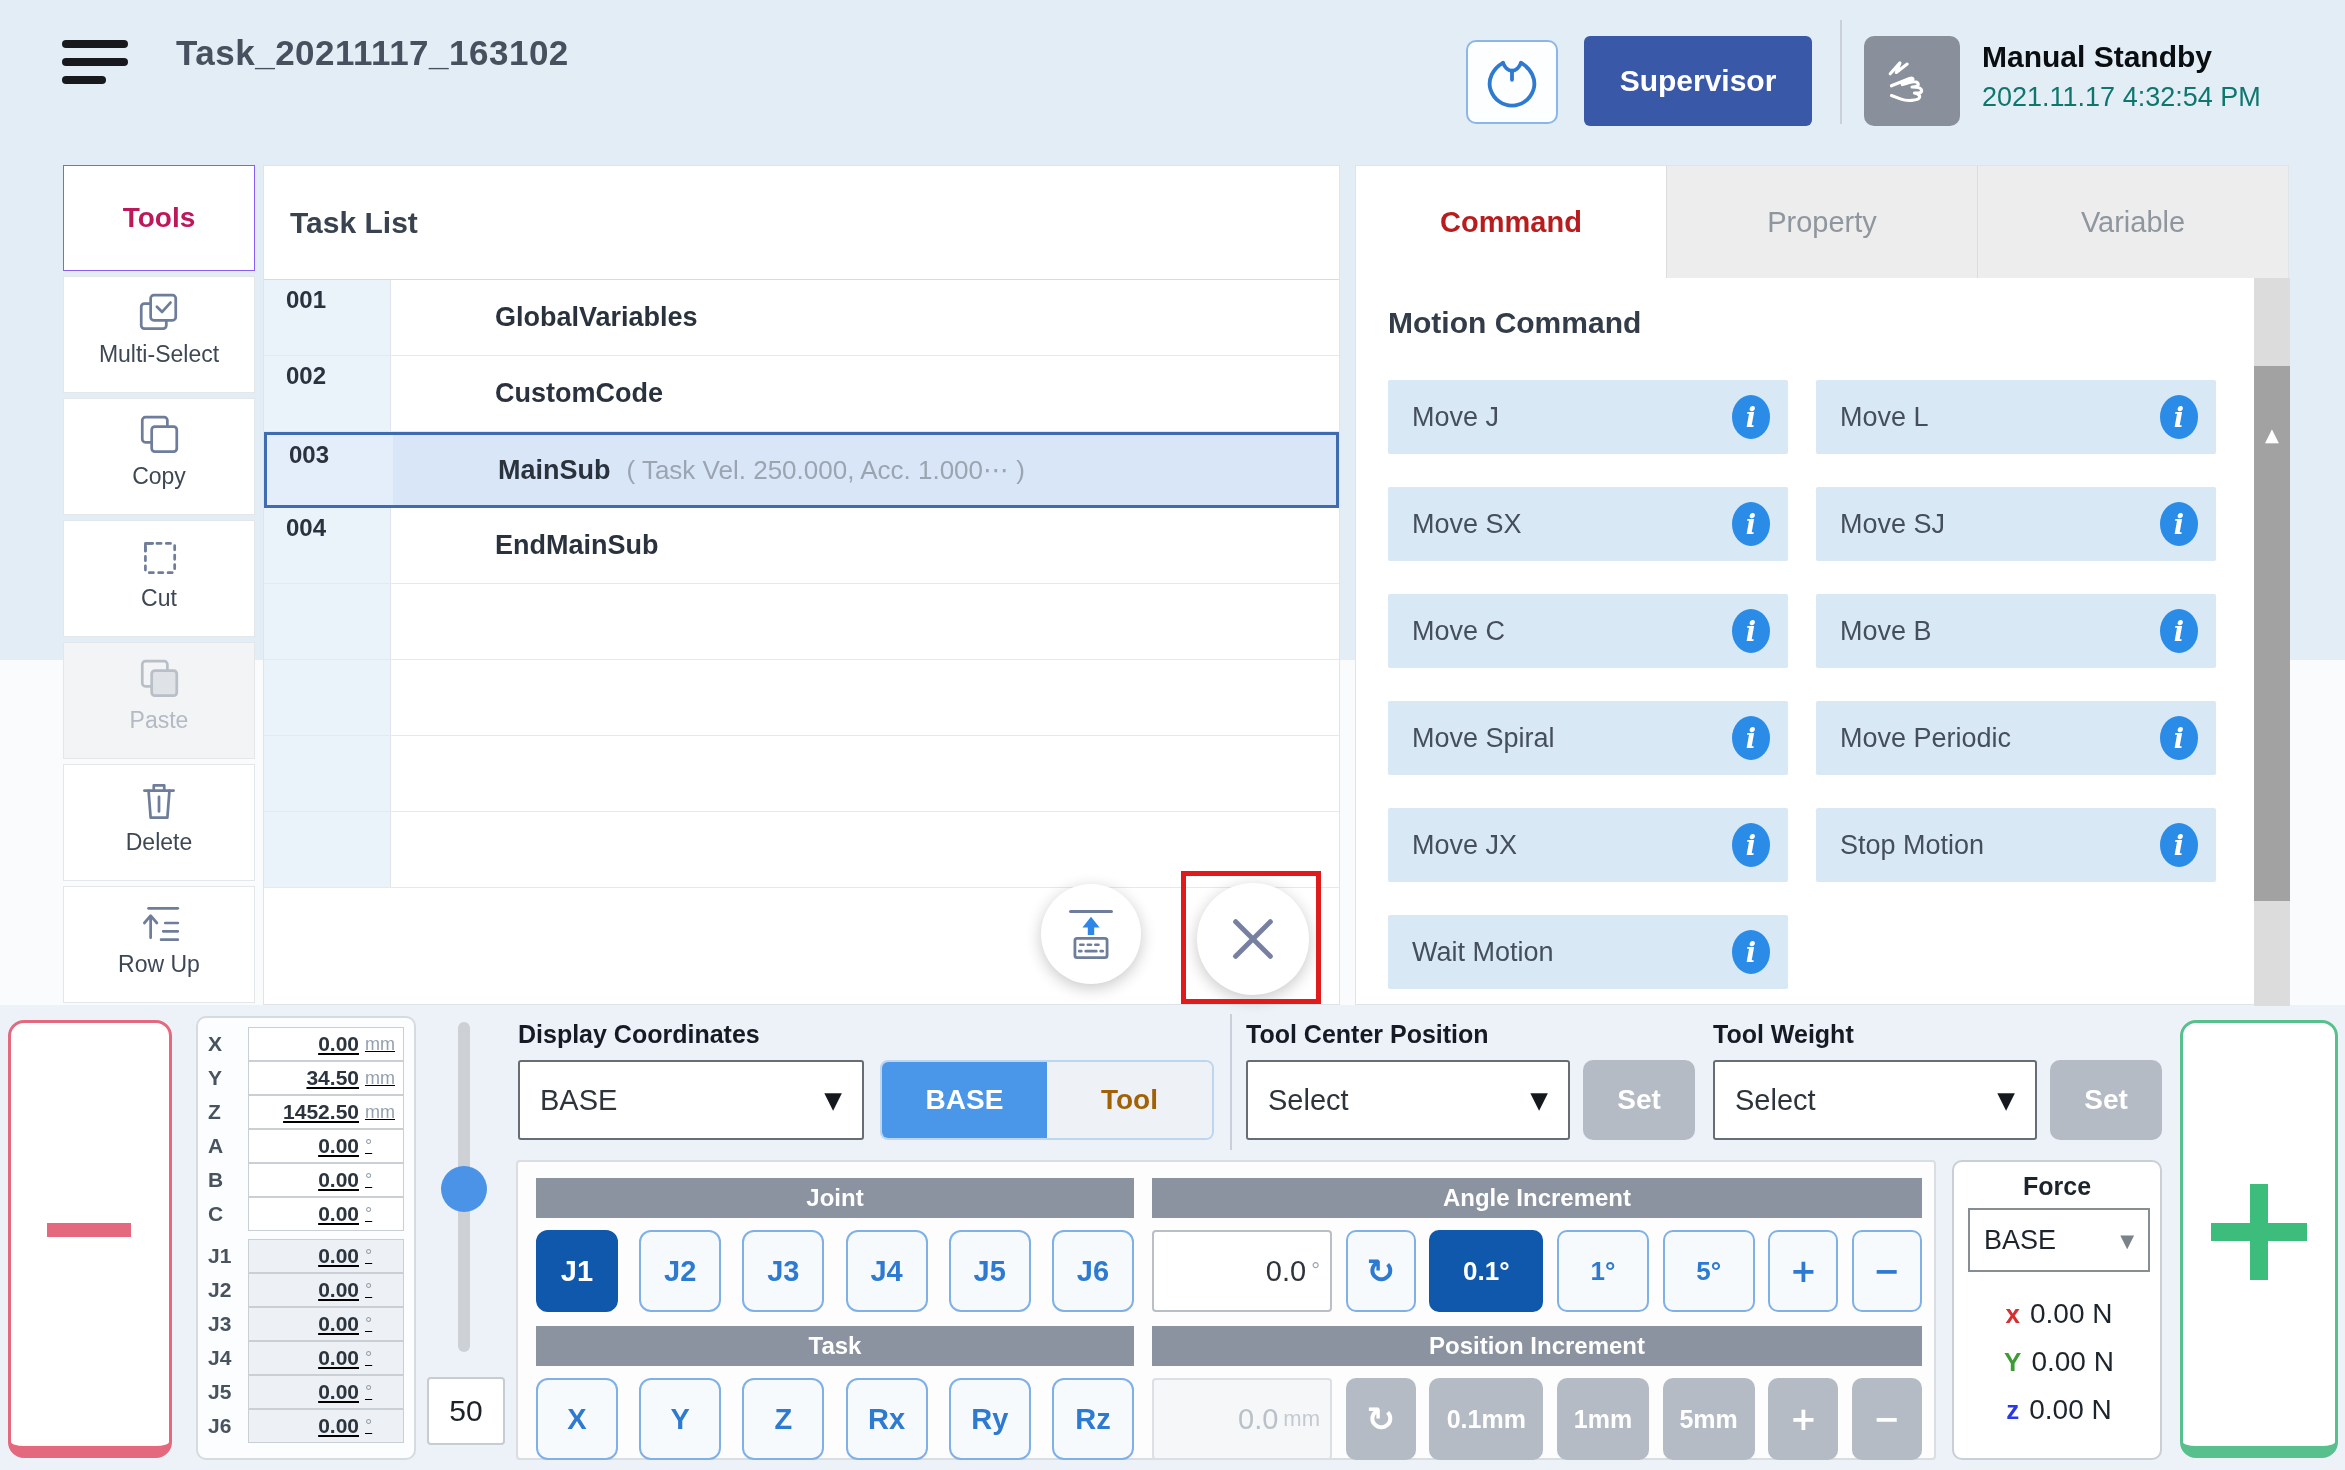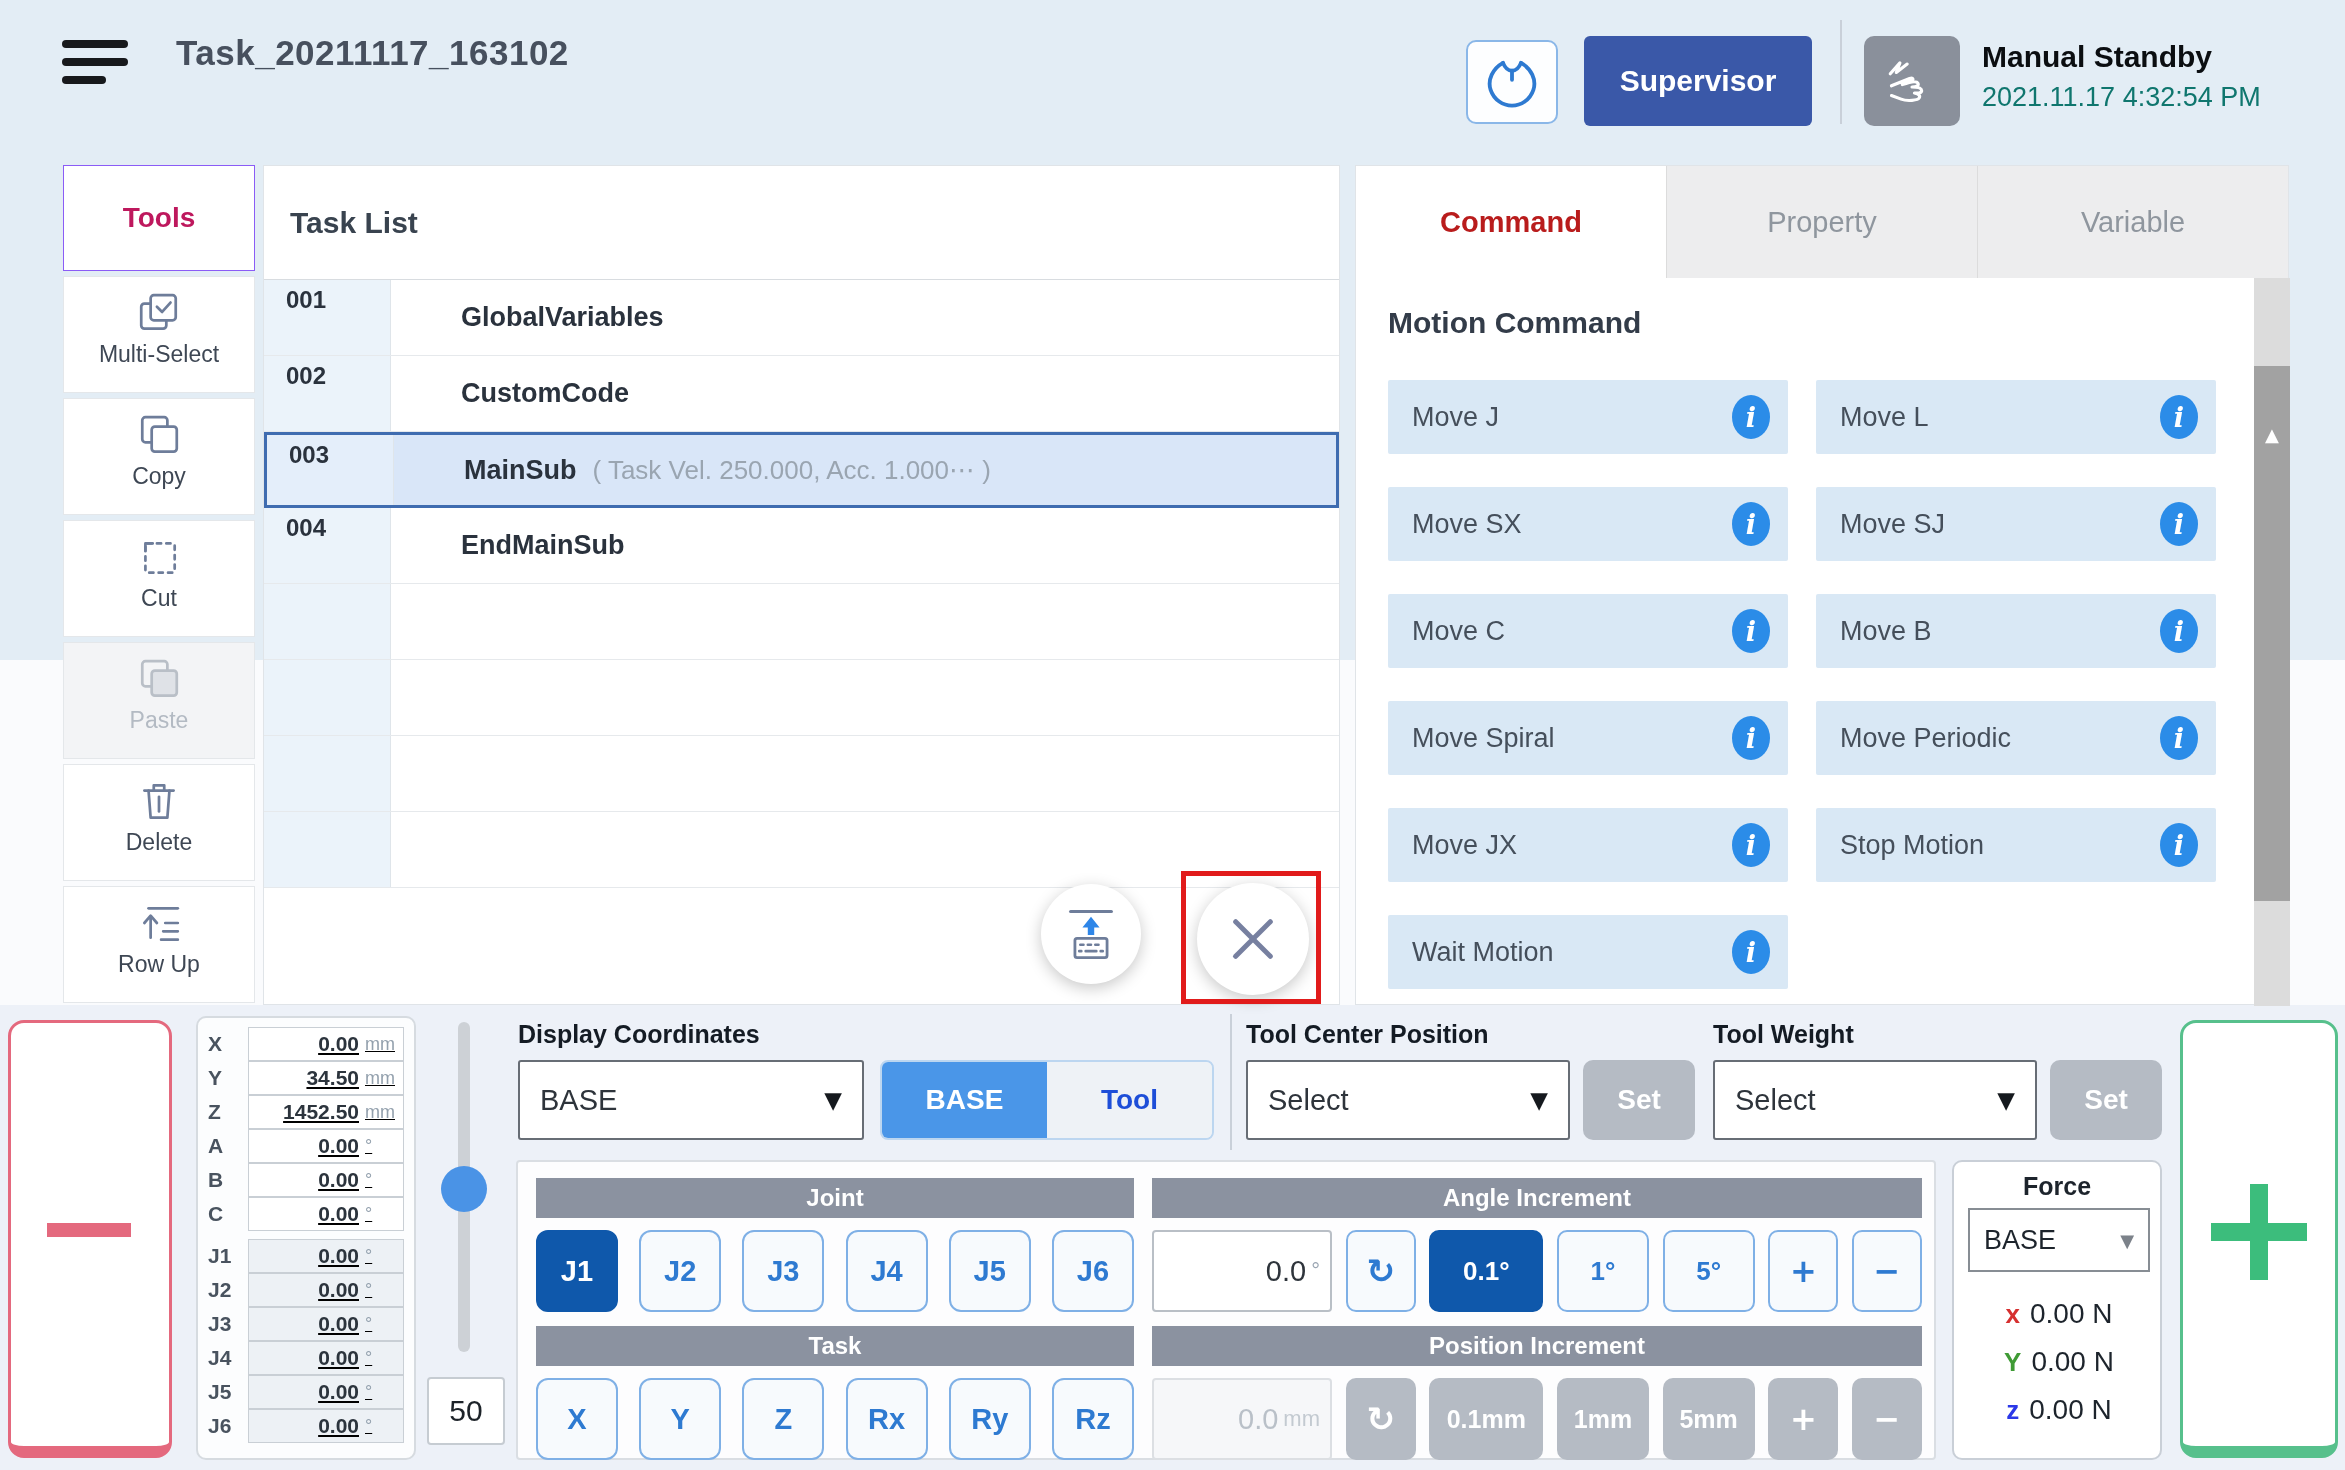--- a/index.html
+++ b/index.html
@@ -34,21 +34,21 @@
   .ticon { stroke:#6e7d9a; fill:none; stroke-width:2.6; stroke-linecap:round; stroke-linejoin:round; }
   .ticon-gray { stroke:#b9bfc7; }
 
   
   .task-panel { left:263px; top:165px; width:1077px; height:840px; background:#fff; border:1px solid #e0e4e8; }
   .task-title { height:114px; display:flex; align-items:center; padding-left:26px; font-size:30px;
                 font-weight:bold; color:#39434f; border-bottom:1px solid #d8dce0; }
   .trow { display:flex; height:76px; border-bottom:1px solid #e6e9ec; }
   .trow .num { width:127px; background:#ebf3fa; border-right:1px solid #dfe5ea; padding:6px 0 0 22px;
                font-size:24px; font-weight:bold; color:#2a323d; }
-  .trow .name { flex:1; display:flex; align-items:center; padding-left:70px; font-size:27px;
+  .trow .name { flex:1; display:flex; align-items:center; padding-left:104px; font-size:27px;
                 font-weight:bold; color:#2a323d; gap:16px; }
   .trow .detail { font-size:26px; font-weight:normal; color:#9aa5b1; }
   .trow.selected { border:3px solid #3f6cb0; }
   .trow.selected .name { background:#d9e6f8; }
   .trow.selected .num { background:#e4eefa; }
   .round-btn { border-radius:50%; background:#fff; box-shadow:0 4px 16px rgba(0,0,0,.22);
                display:flex; align-items:center; justify-content:center; }
   .red-rect { border:5px solid #e11b1b; }
 
   
@@ -99,21 +99,21 @@
   .sec-label { font-size:25px; font-weight:bold; color:#141b24; }
   .dropdown { background:#fff; border:2px solid #676d75; border-radius:3px; display:flex; align-items:center;
               justify-content:space-between; padding:0 20px; font-size:29px; color:#2e343b; }
   .caret { font-family:"DejaVu Sans",sans-serif; font-size:23px; color:#15191e; }
   .set-btn { width:112px; height:80px; background:#b5bbc4; border-radius:10px; color:#fff; font-size:28px;
              font-weight:bold; display:flex; align-items:center; justify-content:center; }
   .seg { left:880px; top:1060px; width:334px; height:80px; border:2px solid #bcd6f0; border-radius:8px;
          display:flex; overflow:hidden; }
   .seg .half { flex:1; display:flex; align-items:center; justify-content:center; font-size:28px; font-weight:bold; }
   .seg .on { background:#4a96e8; color:#fff; }
-  .seg .off { background:#eef2f6; color:#1d4ed8; }
+  .seg .off { background:#eef2f6; color:#a16207; }
   .vdivider { width:2px; background:#c9d0d9; }
 
   .jog-box { left:516px; top:1160px; width:1420px; height:300px; background:#fdfdfe; border:2px solid #dadee3;
              border-radius:4px; }
   .grp-header { background:#8b92a0; color:#fff; font-size:24px; font-weight:bold; display:flex;
                 align-items:center; justify-content:center; height:40px; }
   .jogrow { display:flex; justify-content:space-between; }
   .jogbtn { width:82px; height:82px; border-radius:12px; border:2px solid #7fb0e6; background:#f7fafd;
             color:#2e7ad1; font-size:29px; font-weight:bold; display:flex; align-items:center; justify-content:center; }
   .jogbtn.active { background:#0f58ab; border-color:#0f58ab; color:#fff; }

